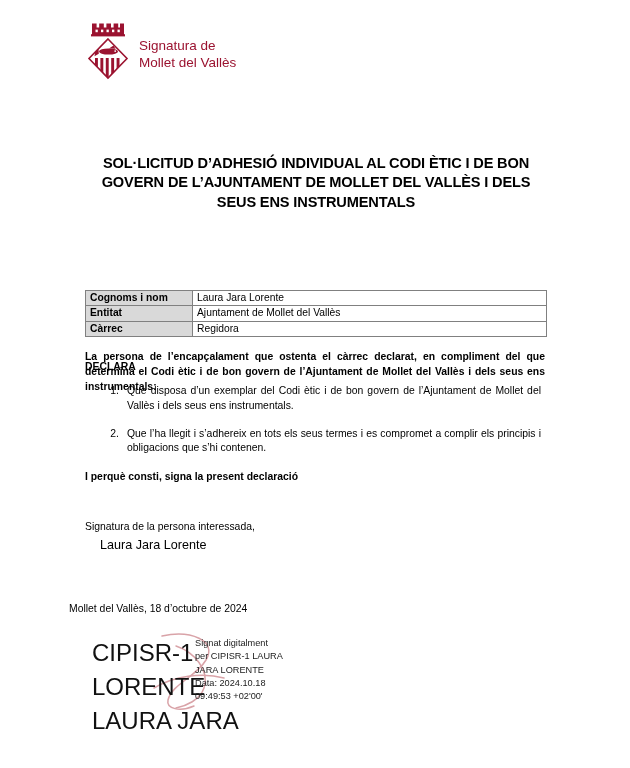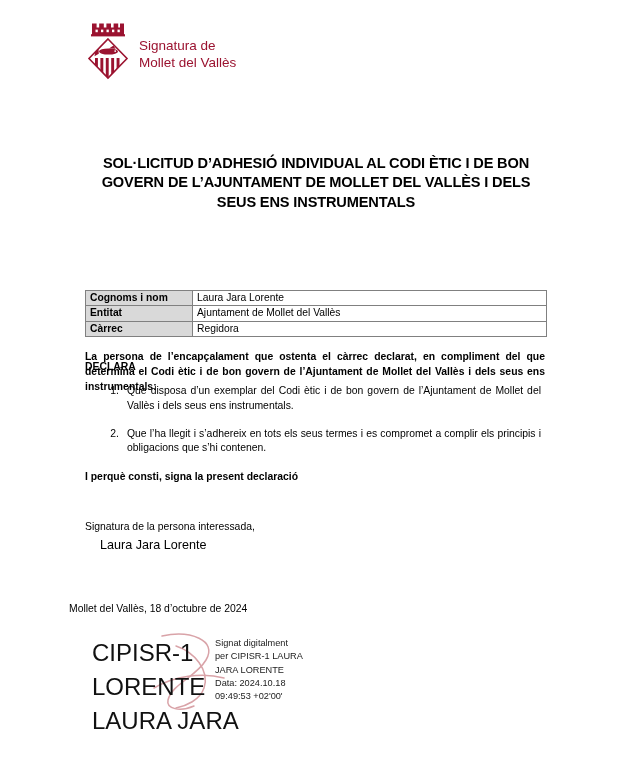--- a/index.html
+++ b/index.html
@@ -174,21 +174,20 @@
   }
   .dsig-name div { white-space: nowrap; }
   .dsig-meta {
     position: absolute;
     left: 107px;
     top: 7px;
     width: 112px;
     font-size: 9.2px;
     line-height: 1.44;
     color: #1a1a1a;
-    margin-left: 20px;
   }
   .dsig-meta div { white-space: nowrap; }
 </style>
 </head>
 <body>
 
 <div class="header">
   <div class="crest">
     <svg viewBox="0 0 46 62" width="46" height="62" aria-hidden="true">
 

